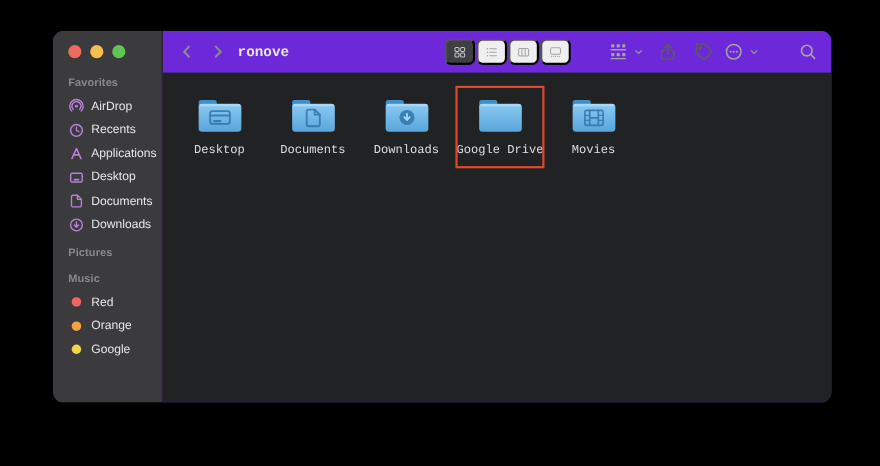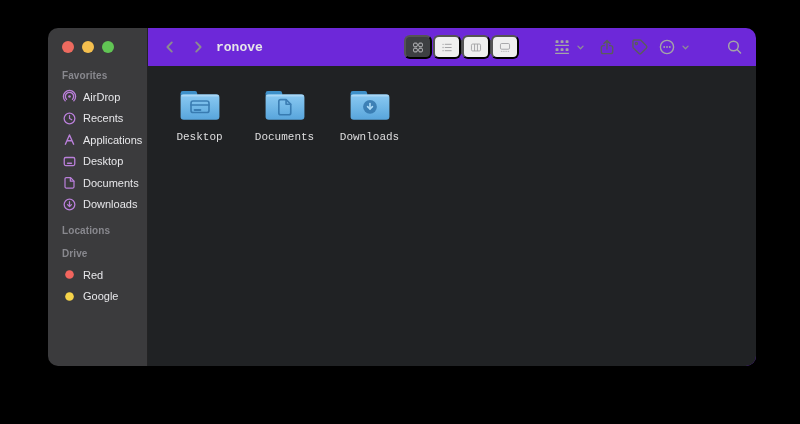--- a/index.html
+++ b/index.html
@@ -303,33 +303,39 @@
   <div class="side-item" data-name="sidebar-item-downloads">
     <svg class="side-icon" data-name="download-icon" style="color: rgb(185, 127, 217);">
                   <use href="#i-download"></use>
                 </svg>
     <span class="side-label">Downloads</span>
   </div>
 </div>
   </div>
 
   <div class="section" data-name="sidebar-section">
-    <div class="section-header" data-name="sidebar-section-header">Locations</div>
+    <div class="section-header" data-name="sidebar-section-header">Pictures</div>
   </div>
 
   <div class="section" data-name="sidebar-section">
-    <div class="section-header" data-name="sidebar-section-header">Drive</div>
+    <div class="section-header" data-name="sidebar-section-header">Music</div>
     <div class="section-items">
   <div class="side-item" data-name="sidebar-item-red">
     <svg class="side-icon" data-name="tag-dot-icon" style="color: rgb(242, 101, 94);">
                   <use href="#i-tag-dot"></use>
                 </svg>
     <span class="side-label">Red</span>
   </div>
 
+  <div class="side-item" data-name="sidebar-item-orange">
+    <svg class="side-icon" data-name="tag-dot-icon" style="color: rgb(240, 163, 63);">
+                  <use href="#i-tag-dot"></use>
+                </svg>
+    <span class="side-label">Orange</span>
+  </div>
 
   <div class="side-item" data-name="sidebar-item-yellow">
     <svg class="side-icon" data-name="tag-dot-icon" style="color: rgb(246, 212, 74);">
                   <use href="#i-tag-dot"></use>
                 </svg>
     <span class="side-label">Google</span>
   </div>
 </div>
   </div>
 </div>
@@ -432,21 +438,34 @@
   </div>
 
   <div class="cell" data-name="folder-item-downloads">
     <svg class="folder-svg" viewBox="0 0 64 52" data-name="folder-icon">
       <use href="#folder-base"></use>
                   <use class="glyph-use" href="#g-download"></use>
     </svg>
     <div class="cell-label">Downloads</div>
   </div>
 
-
+  <div class="cell highlighted" data-name="folder-item-google-drive">
+    <svg class="folder-svg" viewBox="0 0 64 52" data-name="folder-icon">
+      <use href="#folder-base"></use>
+    </svg>
+    <div class="cell-label">Google Drive</div>
+  </div>
+
+  <div class="cell" data-name="folder-item-movies">
+    <svg class="folder-svg" viewBox="0 0 64 52" data-name="folder-icon">
+      <use href="#folder-base"></use>
+                  <use class="glyph-use" href="#g-movie"></use>
+    </svg>
+    <div class="cell-label">Movies</div>
+  </div>
 
 </div>
           </div>
       </div>
     </div>
 
   </div>
 </div>
 
 </body></html>

